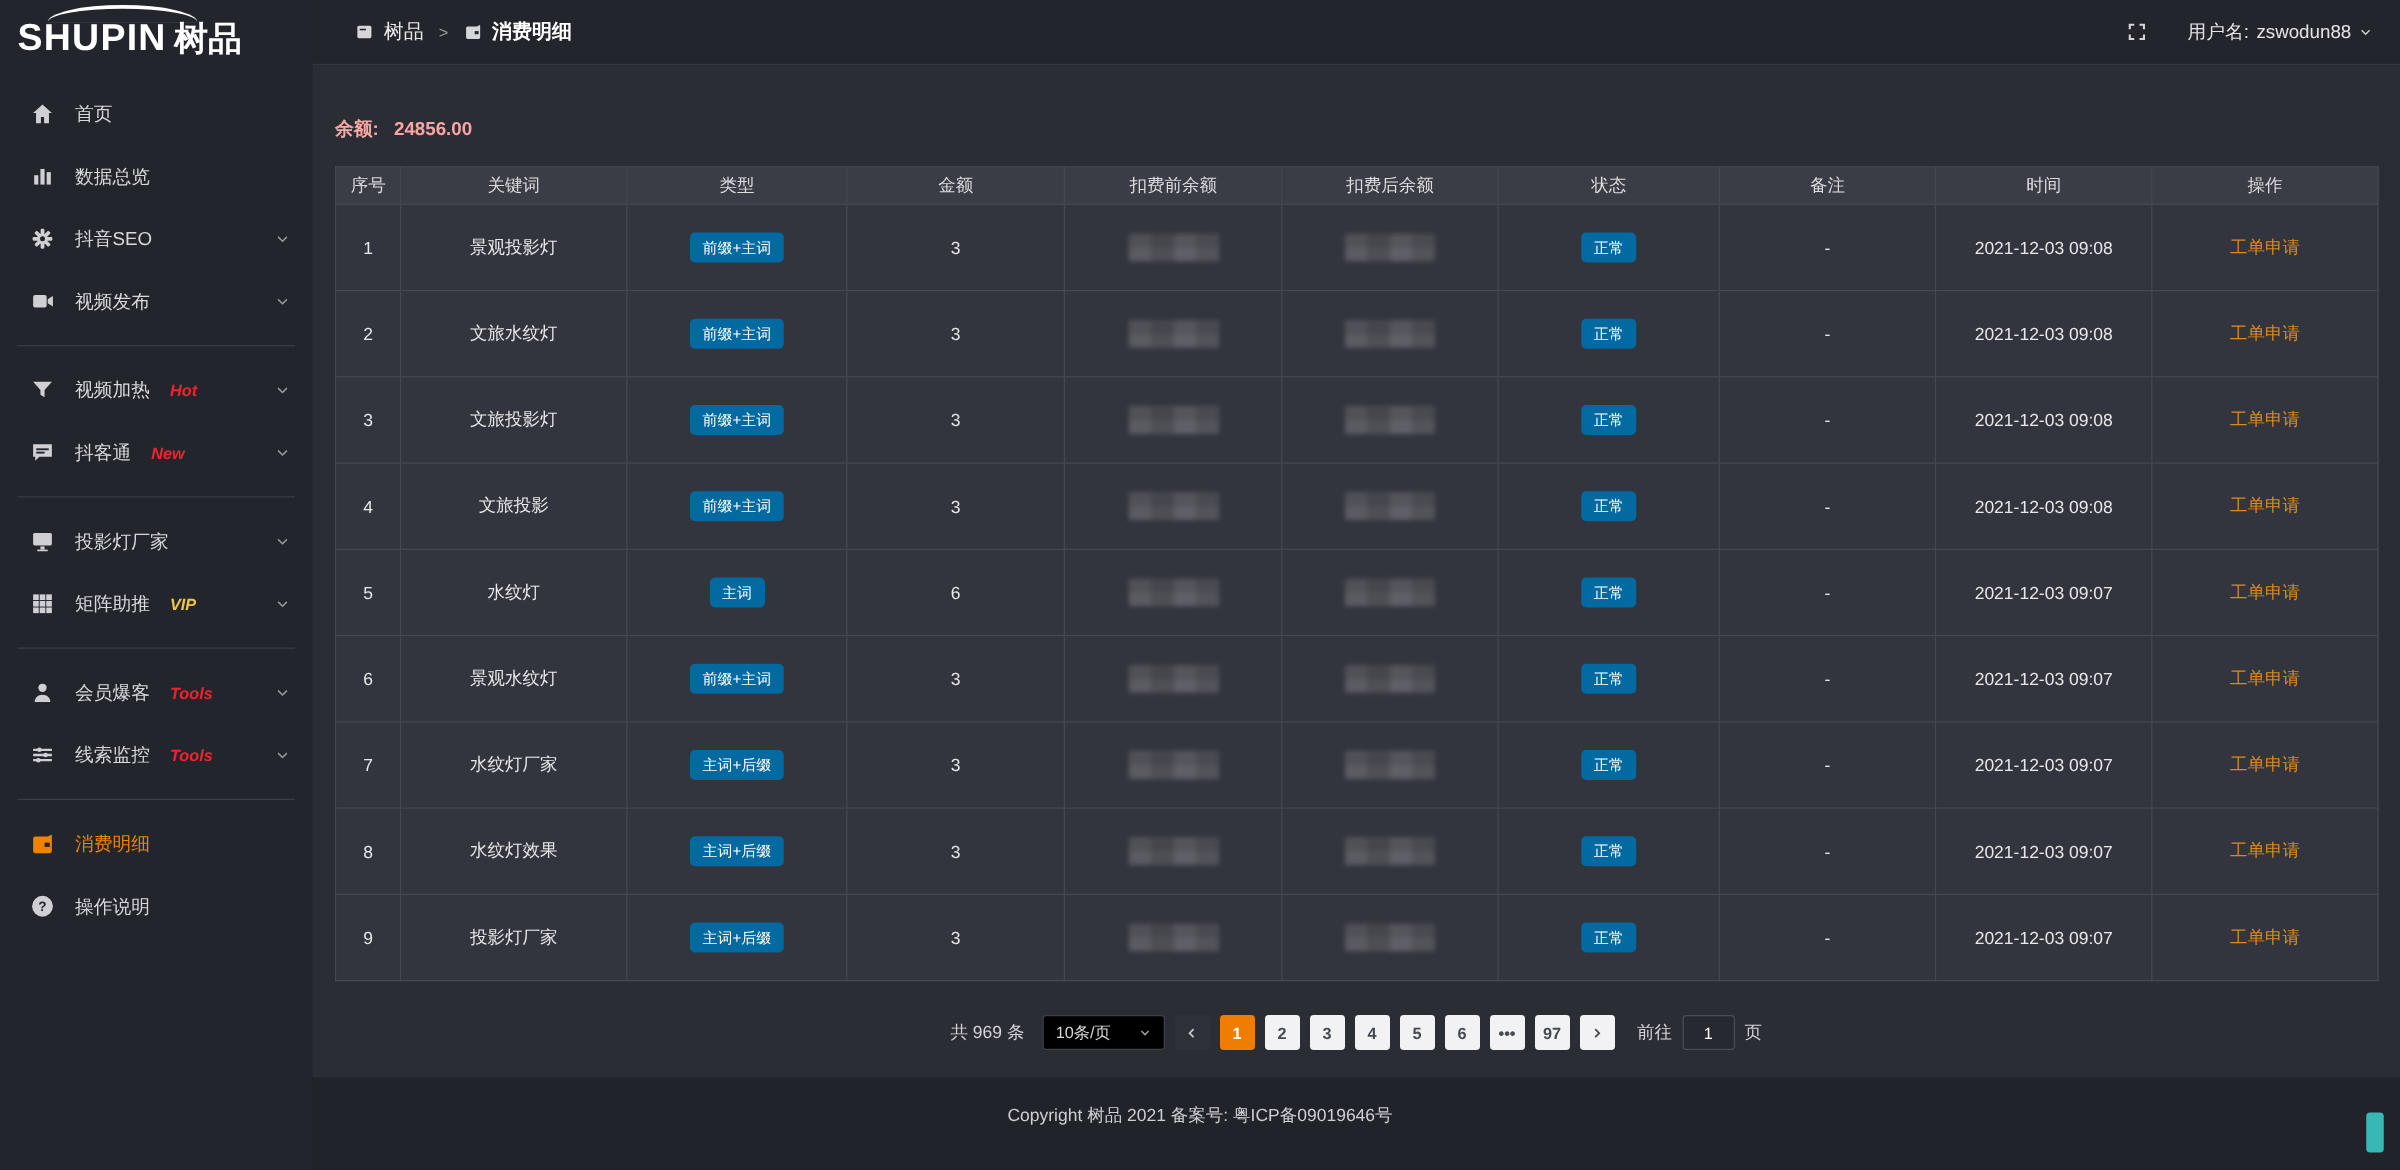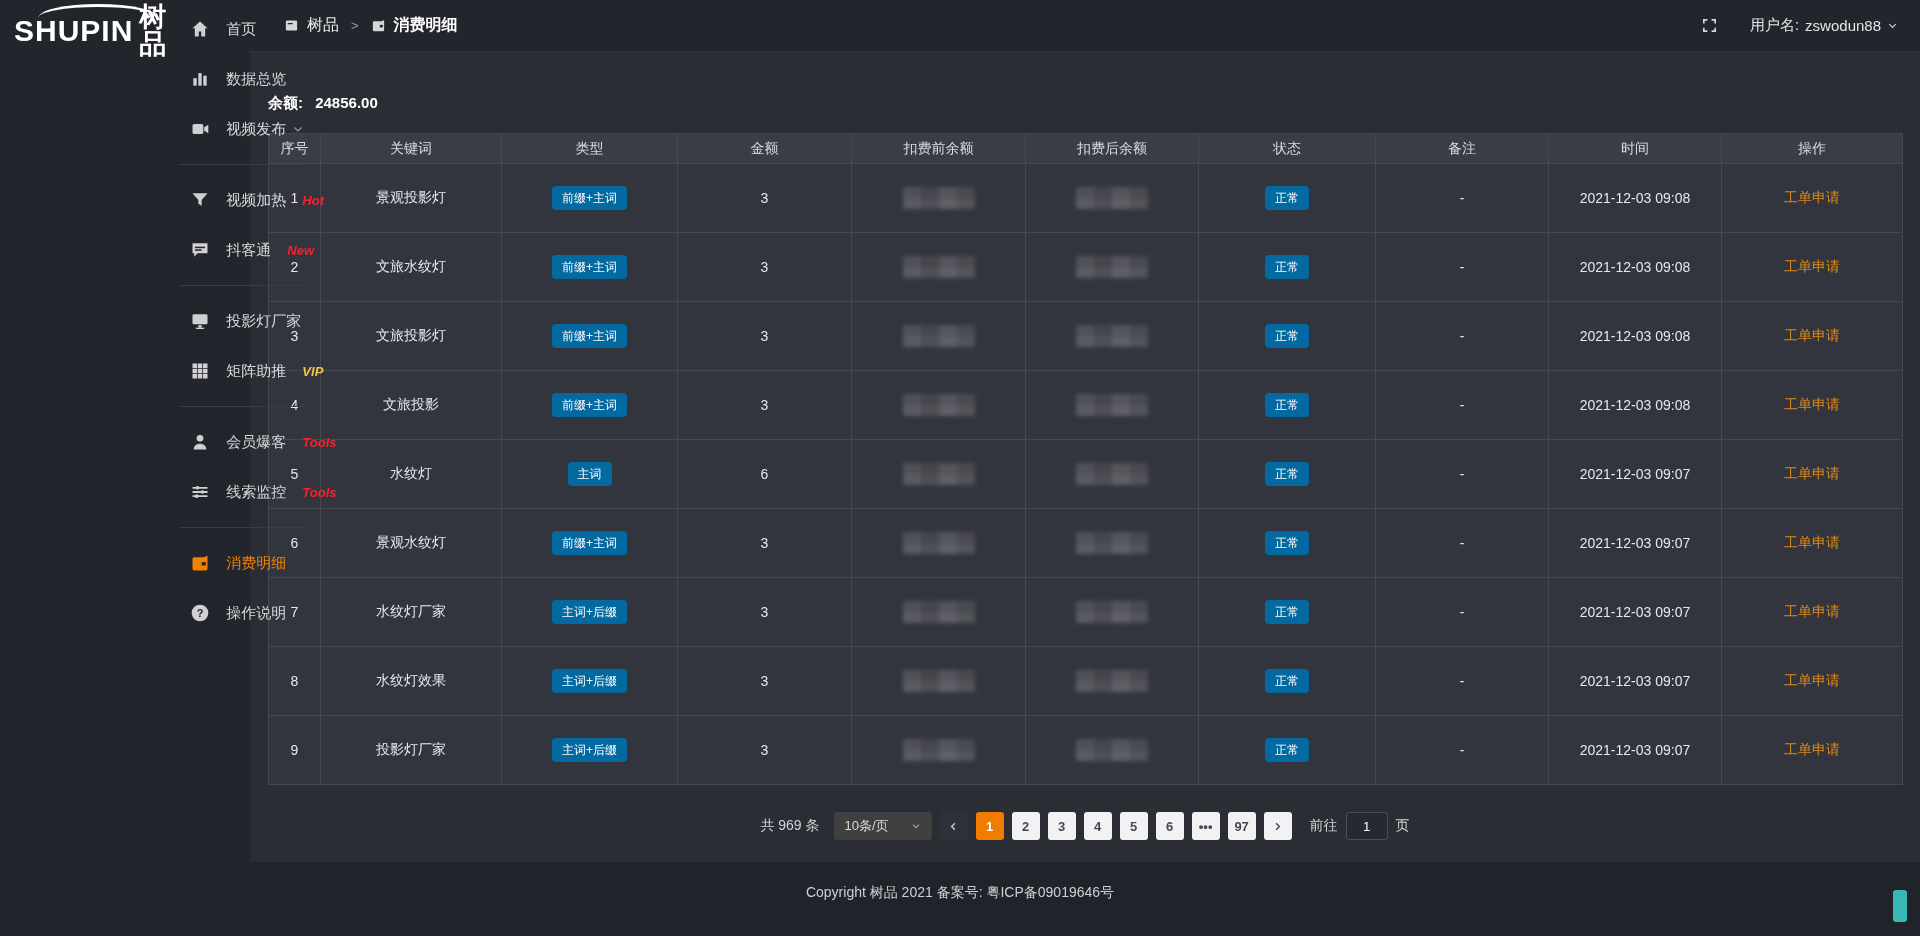--- a/index.html
+++ b/index.html
@@ -4,21 +4,21 @@
 <style>
   * { margin:0; padding:0; box-sizing:border-box; }
   html,body { width:1920px; height:936px; overflow:hidden; }
   body {
     font-family:"Liberation Sans","DejaVu Sans",sans-serif;
     background:#2a2d34; color:#e6e6e6; position:relative; font-size:14px;
   }
   
   .sidebar {
     position:absolute; left:0; top:0; width:250px; height:936px;
-    background:#22252b; z-index:5; display:flex; 
+    background:#22252b; z-index:5; display:flex; flex-direction:column;
   }
   .logo {
     height:62px; display:flex; align-items:center; padding-left:14px;
     color:#fff; position:relative;
   }
   .logo-en { font-size:30px; font-weight:bold; letter-spacing:1px; line-height:1; }
   .logo-cn { font-size:27px; font-weight:bold; margin-left:6px; line-height:1; }
   .logo-arc { position:absolute; left:38px; top:4px; width:120px; height:14px;
     border-top:3px solid #fff; border-radius:50%/100% 100% 0 0; }
   .nav { padding-top:4px; }
@@ -48,21 +48,21 @@
   .crumb .sep { color:#9a9aa0; font-size:13px; margin:0 4px; }
   .crumb .c2 { color:#ffffff; font-weight:bold; }
   .topbar-right { margin-left:auto; display:flex; align-items:center; gap:32px; color:#e4e4e8; font-size:15px; }
   .fs-icon { width:17px; height:17px; display:inline-flex; color:#d6d6da; cursor:pointer; }
   .fs-icon svg { width:100%; height:100%; }
   .user-entry { display:flex; align-items:center; gap:6px; cursor:pointer; }
   .user-entry .chev { width:11px; height:11px; display:inline-flex; color:#cfcfd4; }
   .user-entry .chev svg { width:100%; height:100%; }
   
   .content { position:absolute; left:250px; right:0; top:52px; padding:0 18px; }
-  .balance { margin-top:42px; font-size:15px; font-weight:bold; color:#ffffff; }
+  .balance { margin-top:42px; font-size:15px; font-weight:bold; color:#fca5a5; }
   .balance .bval { margin-left:8px; }
   
   table.data { width:1634px; margin-top:20px; border-collapse:collapse; table-layout:fixed; }
   table.data th {
     background:#3a3d45; color:#dcdcdf; font-weight:normal; font-size:14px;
     height:30px; border:1px solid #45484f; text-align:center;
   }
   table.data td {
     background:#32353d; height:69px; border:1px solid #45484f;
     text-align:center; color:#e8e8ea; font-size:14px;
@@ -79,21 +79,21 @@
     background-blend-mode:multiply; filter:blur(2px);
   }
   .op-link { color:#de8a19; cursor:pointer; }
   
   .pagination {
     width:1634px; margin-top:27px; display:flex; align-items:center;
     justify-content:center; gap:8px; font-size:14px; color:#d4d4d8;
   }
   .pg-total { margin-right:6px; }
   .pg-size {
-    background:#404040; border:1px solid #3d4048; border-radius:3px; height:28px;
+    background:#000000; border:1px solid #3d4048; border-radius:3px; height:28px;
     display:flex; align-items:center; padding:0 10px; gap:22px; color:#d8d8dc; cursor:pointer; font-size:13px;
   }
   .pg-size .chev { width:10px; height:10px; display:inline-flex; color:#9a9aa0; }
   .pg-size .chev svg { width:100%; height:100%; }
   .pg-btn {
     min-width:28px; height:28px; border-radius:3px; display:flex; align-items:center;
     justify-content:center; font-size:13px; font-weight:bold; cursor:pointer; padding:0 4px;
   }
   .pg-btn.light { background:#f2f2f4; color:#454a52; }
   .pg-btn.dark  { background:#2e3138; color:#c6c6cc; }
@@ -135,20 +135,40 @@
       </div>
       <div class="nav-item">
         <span class="nicon">
           <svg viewBox="0 0 24 24" fill="currentColor">
             <rect x="4" y="11" width="4" height="9"></rect>
             <rect x="10" y="5" width="4" height="15"></rect>
             <rect x="16" y="8" width="4" height="12"></rect>
           </svg>
         </span>
         <span class="nlabel">数据总览</span>
+      </div>
+      <div class="nav-item">
+        <span class="nicon">
+          <svg viewBox="0 0 24 24" fill="currentColor">
+            <g>
+              <rect x="10.2" y="2.5" width="3.6" height="19" rx="1"></rect>
+              <rect x="2.5" y="10.2" width="19" height="3.6" rx="1"></rect>
+              <rect x="10.2" y="2.5" width="3.6" height="19" rx="1" transform="rotate(45 12 12)"></rect>
+              <rect x="2.5" y="10.2" width="19" height="3.6" rx="1" transform="rotate(45 12 12)"></rect>
+              <circle cx="12" cy="12" r="5"></circle>
+              <circle cx="12" cy="12" r="2.4" fill="#22252b"></circle>
+            </g>
+          </svg>
+        </span>
+        <span class="nlabel">抖音SEO</span>
+        <span class="chev">
+          <svg viewBox="0 0 24 24" fill="none" stroke="currentColor" stroke-width="2.4">
+            <path d="M5 9l7 7 7-7"></path>
+          </svg>
+        </span>
       </div>
       <div class="nav-item">
         <span class="nicon">
           <svg viewBox="0 0 24 24" fill="currentColor">
             <rect x="3" y="6" width="13" height="12" rx="2"></rect>
             <path d="M17 10l5-3v10l-5-3z"></path>
           </svg>
         </span>
         <span class="nlabel">视频发布</span>
         <span class="chev">

